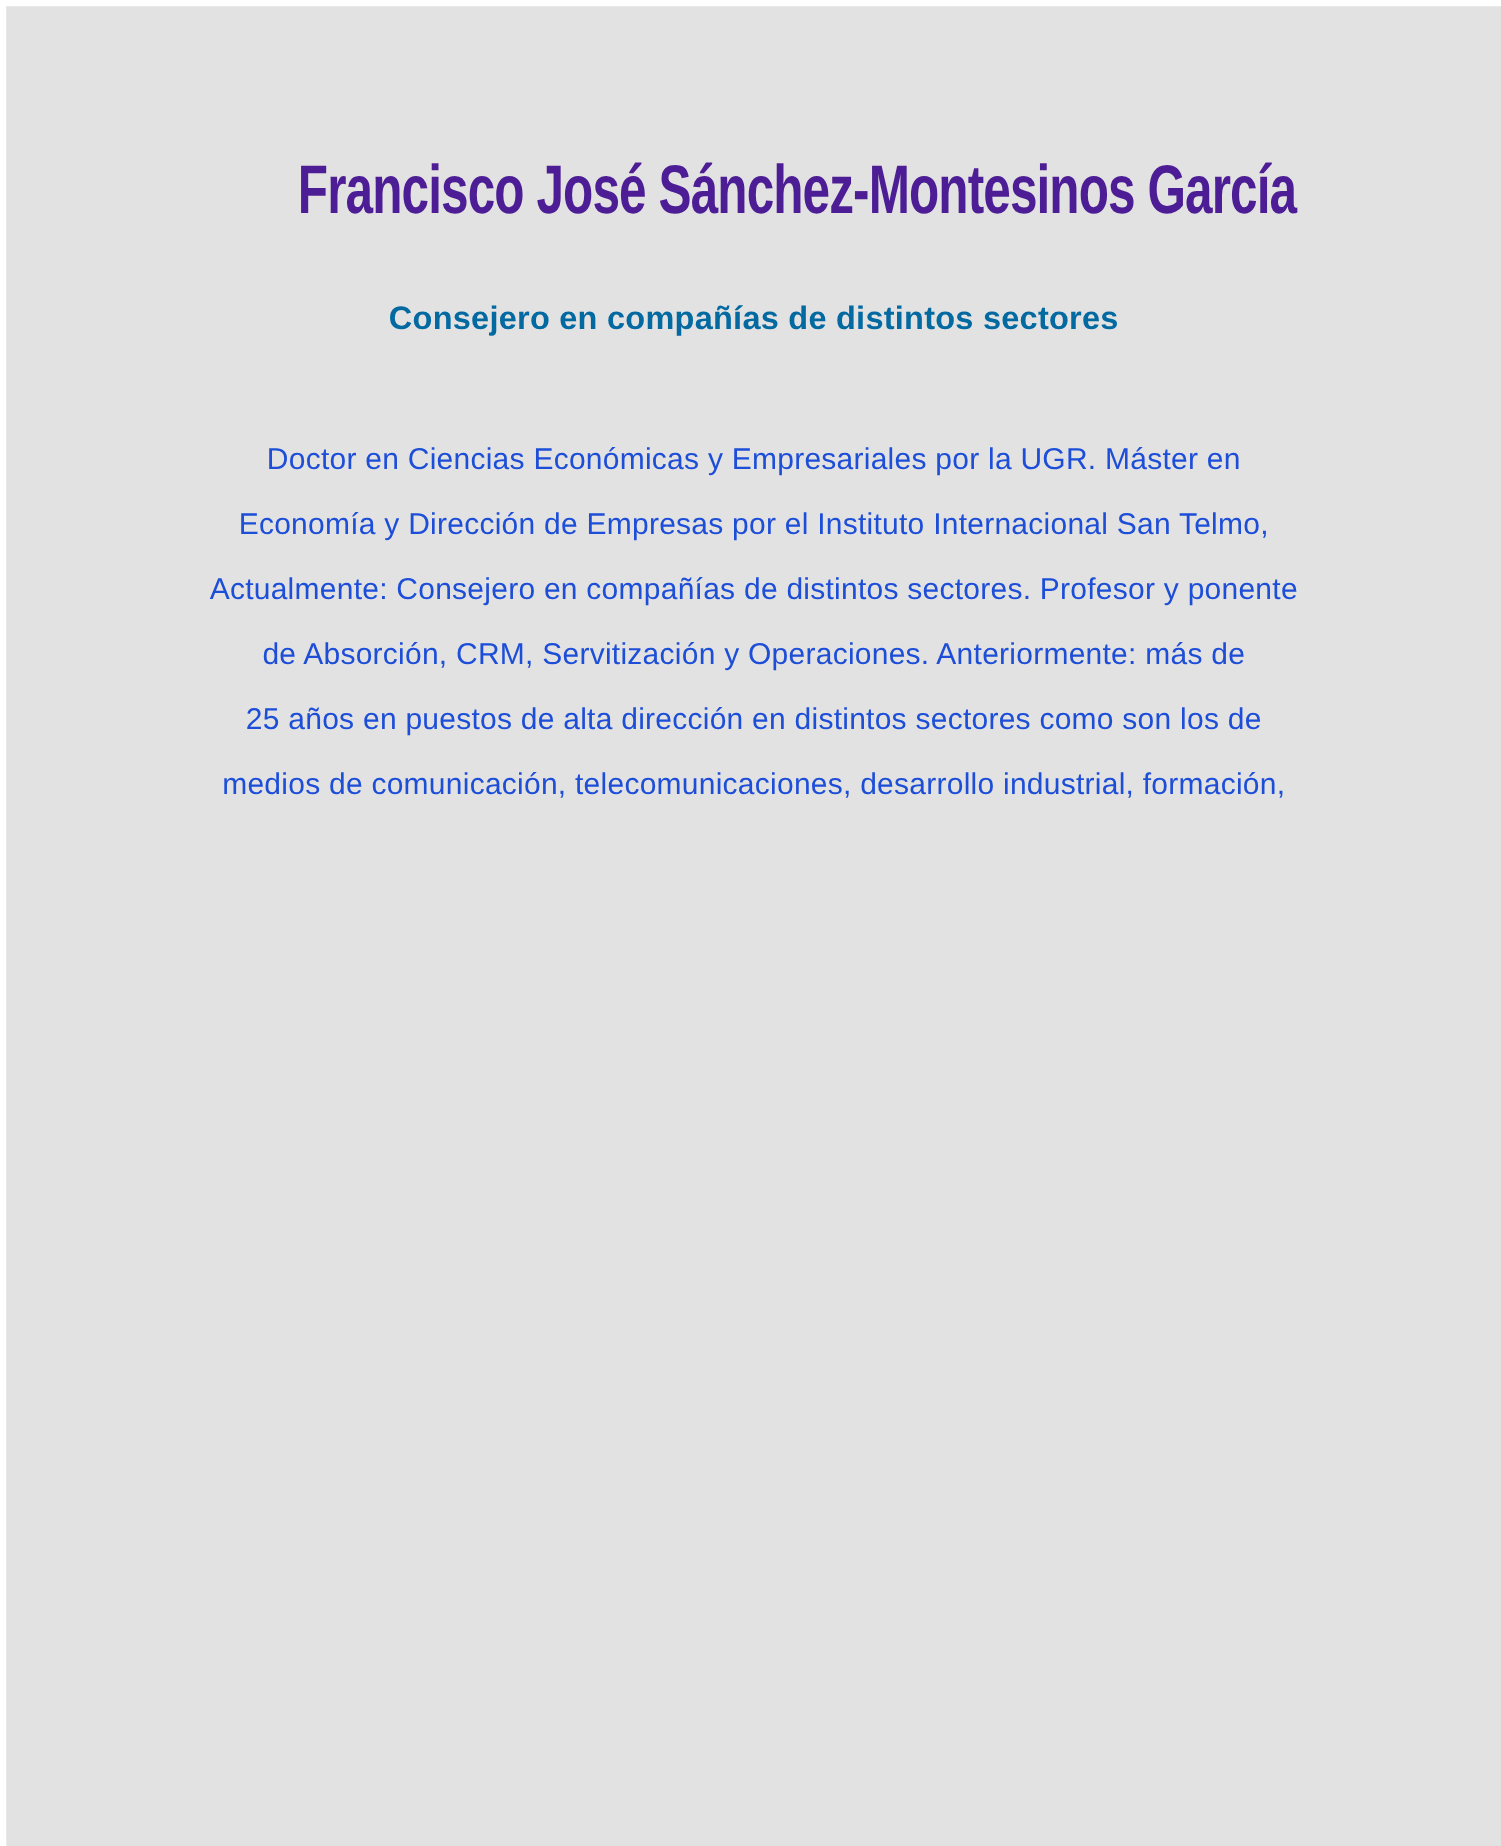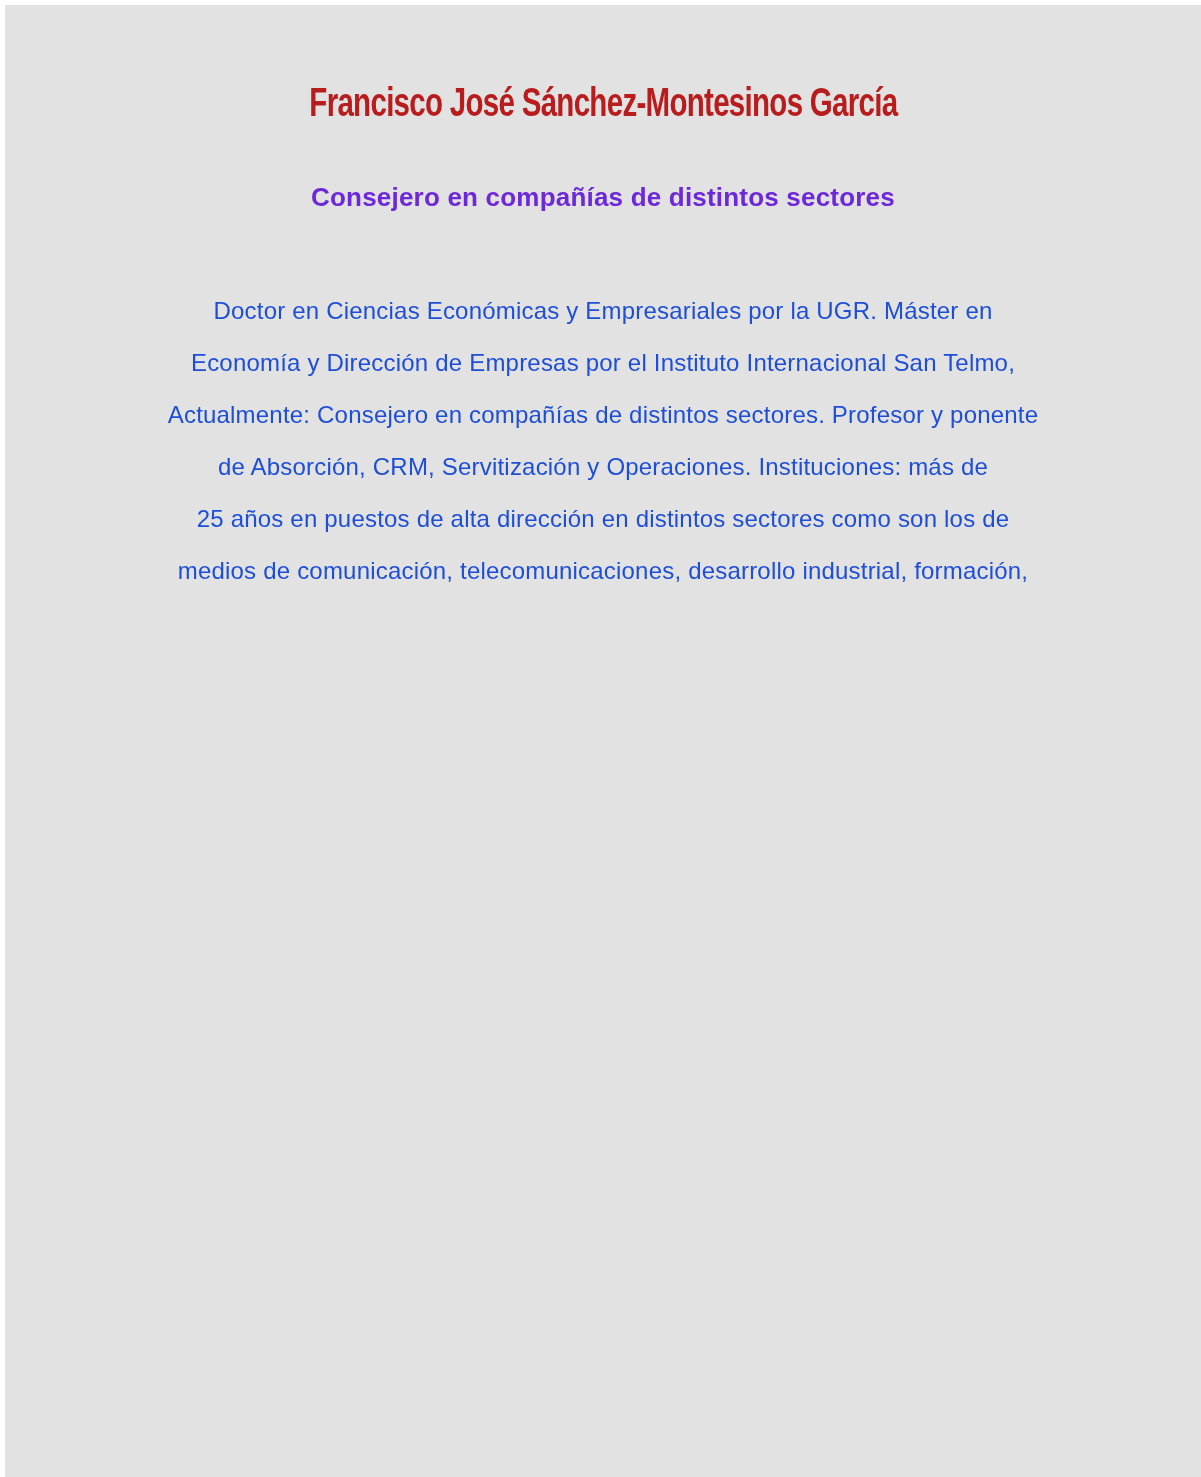--- a/index.html
+++ b/index.html
@@ -23,39 +23,39 @@
     height: 1472px;
     background: #e3e2e2;
   }
   .content {
     width: 1040px;
     margin: 0 auto;
     text-align: center;
   }
   h1.page-title {
     margin: 0;
-    padding-top: 76px;
-    font-size: 41px;
+    padding-top: 118px;
+    font-size: 55px;
     line-height: 1.05;
     font-weight: 700;
-    color: #b91c1c;
+    color: #4c1d95;
     white-space: nowrap;
   }
   h1.page-title .condense {
     display: inline-block;
     transform: scaleX(0.72);
     transform-origin: center;
     letter-spacing: -1px;
   }
   .page-subtitle {
     margin: 0;
     margin-top: 58px;
     font-size: 26px;
     font-weight: 700;
-    color: #6d28d9;
+    color: #0369a1;
     letter-spacing: 0.2px;
   }
   .bio {
     margin-top: 72px;
     font-size: 24px;
     font-weight: 400;
     color: #1d4ed8;
     letter-spacing: 0.2px;
   }
   .bio-line {
@@ -71,20 +71,20 @@
     <div class="content">
 
       <h1 class="page-title"><span class="condense">Francisco José Sánchez-Montesinos García</span></h1>
 
       <p class="page-subtitle">Consejero en compañías de distintos sectores</p>
 
       <div class="bio">
         <div class="bio-line">Doctor en Ciencias Económicas y Empresariales por la UGR. Máster en</div>
         <div class="bio-line">Economía y Dirección de Empresas por el Instituto Internacional San Telmo,</div>
         <div class="bio-line">Actualmente: Consejero en compañías de distintos sectores. Profesor y ponente</div>
-        <div class="bio-line">de Absorción, CRM, Servitización y Operaciones. Instituciones: más de</div>
+        <div class="bio-line">de Absorción, CRM, Servitización y Operaciones. Anteriormente: más de</div>
         <div class="bio-line">25 años en puestos de alta dirección en distintos sectores como son los de</div>
         <div class="bio-line">medios de comunicación, telecomunicaciones, desarrollo industrial, formación,</div>
       </div>
 
     </div>
   </div>
 </div>
 
 </body></html>

